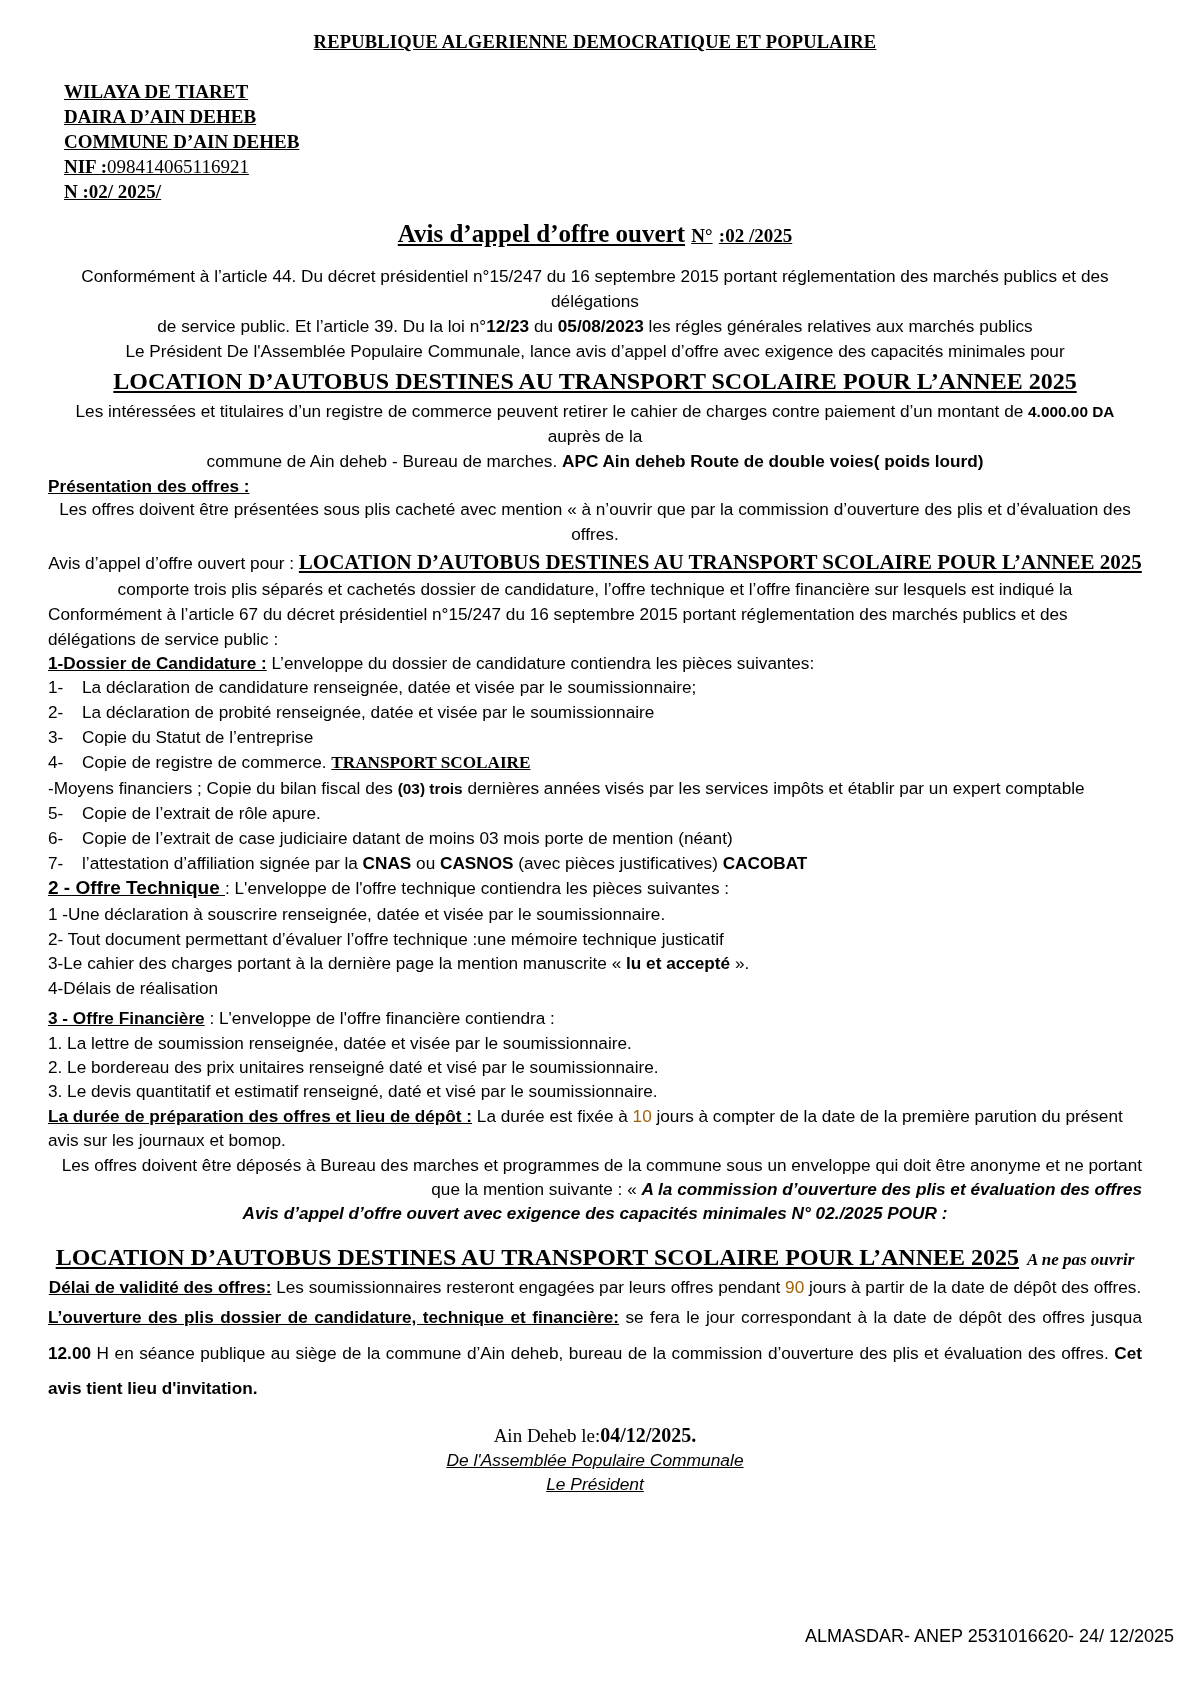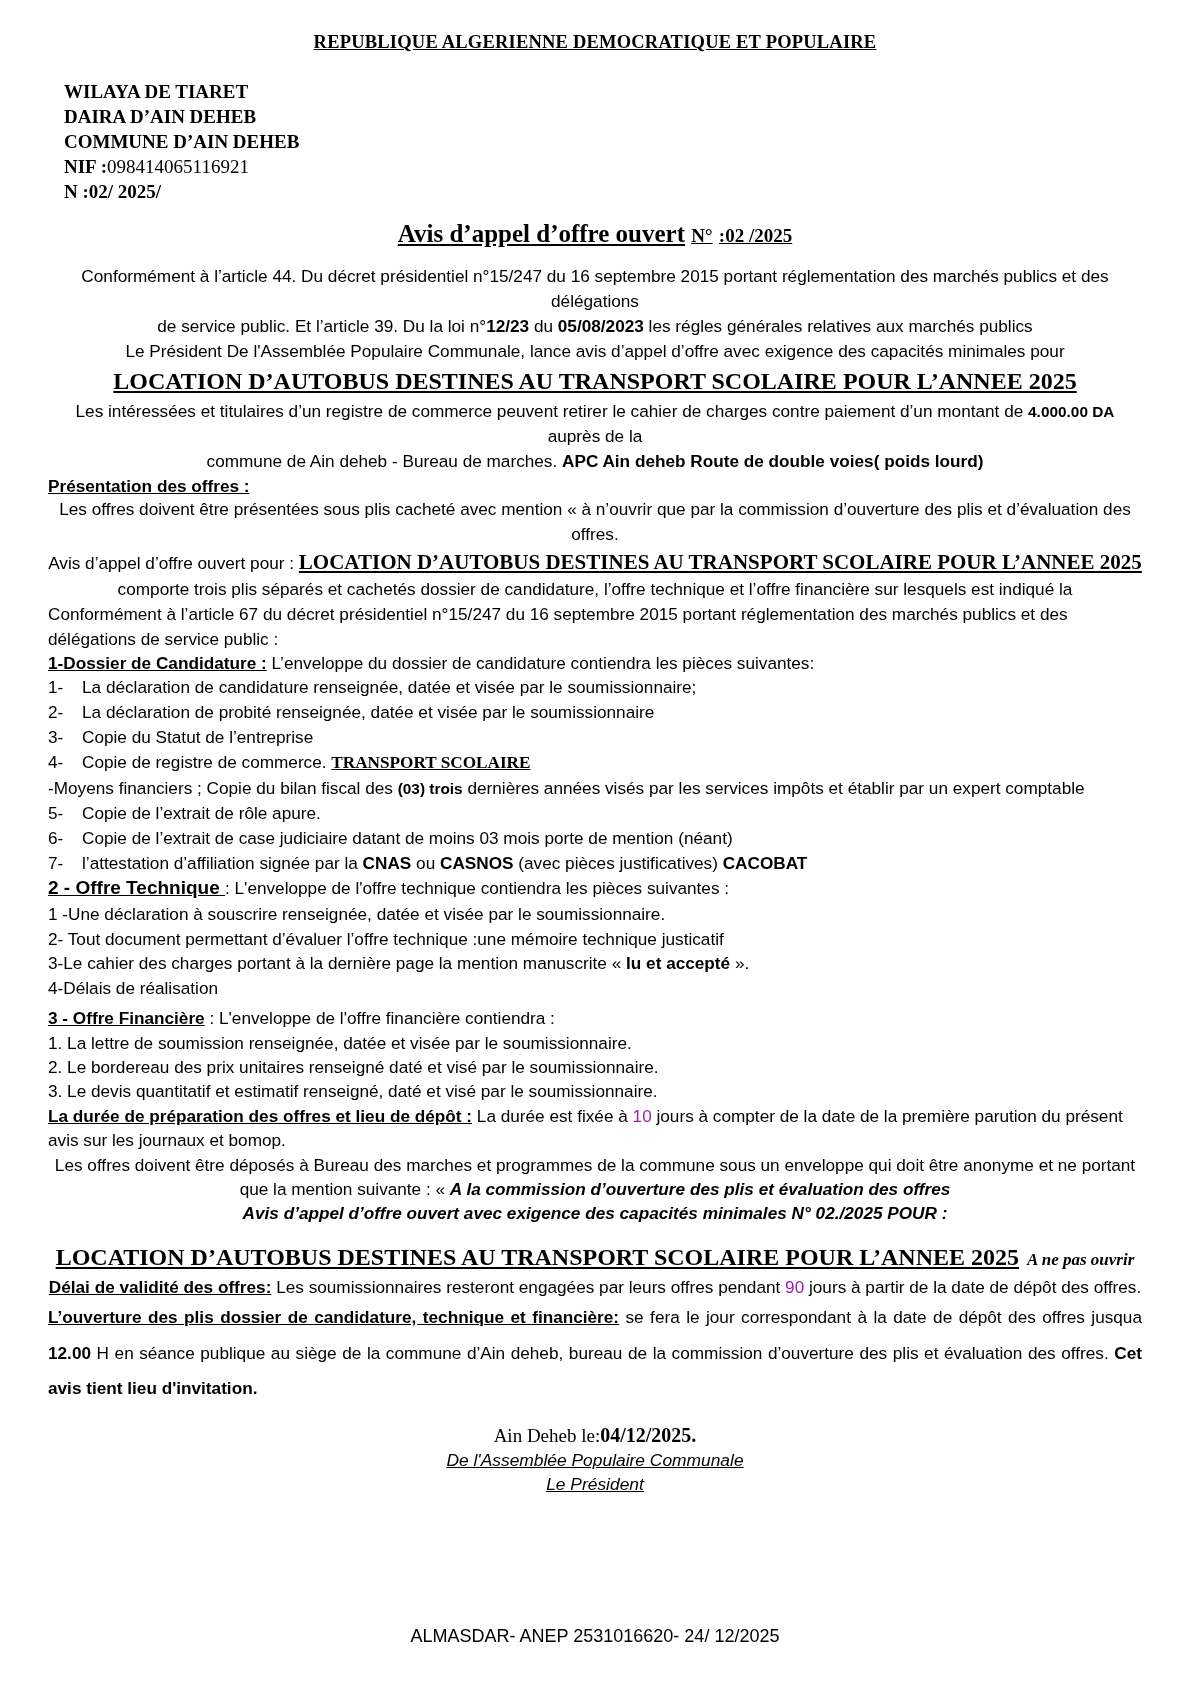--- a/index.html
+++ b/index.html
@@ -21,41 +21,41 @@
   }
   .inner {
     padding: 24px 48px 0 48px;
   }
   
   .serif { font-family: "Liberation Serif", serif; }
   .u  { text-decoration: underline; }
   .b  { font-weight: bold; }
   .i  { font-style: italic; }
   .j  { text-align: justify; }
-  .red { color: #a21caf; }
+  .red { color: #a16207; }
 
   
   .national-header {
     text-align: center;
     font-family: "Liberation Serif", serif;
     font-size: 18.5px;
     font-weight: bold;
     letter-spacing: .2px;
     margin: 8px 0 26px 0;
   }
   .national-header span { text-decoration: underline; }
 
   .letterhead {
     font-family: "Liberation Serif", serif;
     font-size: 19px;
     font-weight: bold;
     line-height: 1.32;
     margin-left: 16px;
   }
-  .letterhead div span { }
+  .letterhead div span { text-decoration: underline; }
   .letterhead .nif-val { font-weight: normal; }
 
   .doc-title {
     text-align: center;
     font-family: "Liberation Serif", serif;
     font-size: 25px;
     font-weight: bold;
     margin: 16px 0 16px 0;
   }
   .doc-title .t { text-decoration: underline; }
@@ -131,23 +131,23 @@
   .sig .place b { font-size: 20px; }
   .sig .role {
     font-size: 17.4px;
     font-style: italic;
     text-decoration: underline;
   }
 
   .footer {
     position: absolute;
     left: 0;
-    right: 0;
+    right: 16px;
     bottom: 36px;
-    text-align: center;
+    text-align: right;
     font-size: 18px;
     font-family: "Liberation Sans", sans-serif;
   }
   .spacer14 { height: 14px; }
 </style>
 </head>
 <body>
 
 <div class="page">
  <div class="inner">
@@ -234,21 +234,21 @@
   <p class="body ind5"><span>4-Délais de réalisation</span></p>
 
   <p class="body ind2" style="margin-top:6px"><span class="b u">3  - Offre Financière</span><span> : L'enveloppe de l'offre financière contiendra :</span></p>
 
   <p class="body ind2"><span>1. La lettre de soumission renseignée, datée et visée par le soumissionnaire.</span></p>
   <p class="body ind2"><span>2. Le bordereau des prix unitaires renseigné daté et visé par le soumissionnaire.</span></p>
   <p class="body ind2"><span>3. Le devis quantitatif et estimatif renseigné, daté et visé par le soumissionnaire.</span></p>
 
   <p class="body" style="text-align:left"><span class="b u">La durée de préparation des offres et lieu de dépôt :</span><span> La durée est fixée à </span><span class="red">10</span><span> jours à compter de la date de la première  parution du présent avis sur les journaux et bomop.</span></p>
 
-  <p class="body ind1" style="text-align:center"><span>Les offres doivent  être déposés à Bureau des marches et programmes de la commune  sous un enveloppe qui  doit être anonyme et ne portant que la mention suivante : « </span><span class="b i">A  la commission d’ouverture des plis et évaluation des offres</span></p>
+  <p class="body ind1" style="text-align:right"><span>Les offres doivent  être déposés à Bureau des marches et programmes de la commune  sous un enveloppe qui  doit être anonyme et ne portant que la mention suivante : « </span><span class="b i">A  la commission d’ouverture des plis et évaluation des offres</span></p>
   <p class="ctr-para b i"><span>Avis d’appel d’offre ouvert avec exigence des capacités minimales   N° 02./2025 POUR :</span></p>
 
   <div class="spacer14"></div>
 
   <div class="bigtitle"><span>LOCATION D’AUTOBUS DESTINES AU TRANSPORT SCOLAIRE POUR L’ANNEE 2025</span><span class="b i" style="font-size:17px; text-decoration:none; margin-left:8px">A ne pas ouvrir</span></div>
 
   <p class="ctr-para"><span class="b u">Délai de validité des offres:</span><span> Les soumissionnaires resteront engagées par leurs offres pendant </span><span class="red">90</span><span> jours à partir de la date de dépôt des offres.</span></p>
 
   <p class="body j" style="line-height:2.05"><span class="b u">L’ouverture des plis dossier de  candidature, technique et financière:</span><span> se fera le jour correspondant à la date de dépôt des offres jusqua </span><span class="b">12.00</span><span> H  en séance publique au siège de la commune d’Ain deheb, bureau de la commission d’ouverture des plis et évaluation des offres. </span><span class="b">Cet avis tient lieu d'invitation.</span></p>
 

